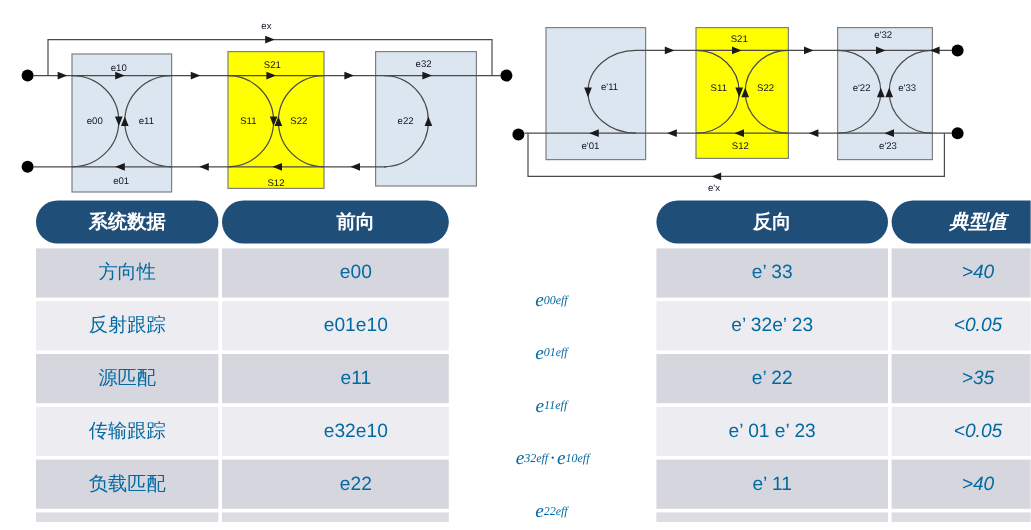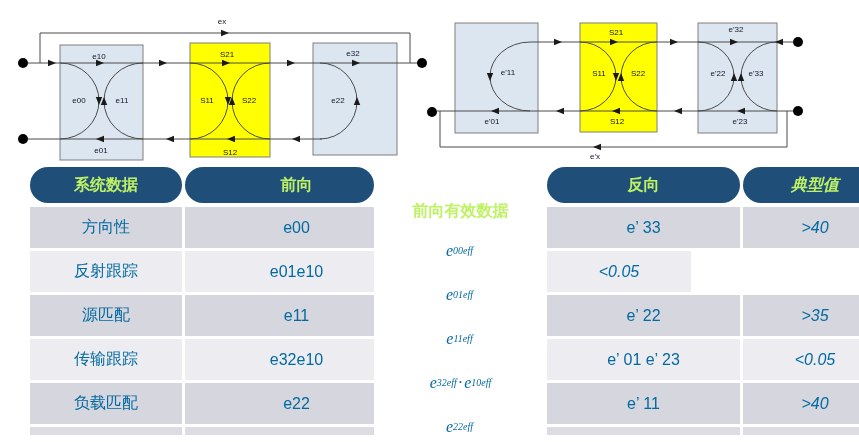--- a/index.html
+++ b/index.html
@@ -16,21 +16,21 @@
   .stage{
     position:relative;width:859px;height:442px;background:#ffffff;overflow:hidden;
     font-family:"Liberation Sans",sans-serif;
   }
   .diagram-svg{position:absolute;left:0;top:0;}
   .flow-label{font-family:"Liberation Sans",sans-serif;font-size:8px;fill:var(--ink);}
   .table{position:absolute;left:30px;top:167px;width:823px;}
   .tr{display:flex;column-gap:3px;margin-bottom:3px;height:41px;}
   .tr.head{height:36px;margin-bottom:4px;}
   .tr.partial{height:8px;margin-bottom:0;}
-  .th{background:var(--header_bg);color:#bef264;font-weight:bold;font-size:16px;
+  .th{background:var(--header_bg);color:#ffffff;font-weight:bold;font-size:16px;
       display:flex;align-items:center;justify-content:center;border-radius:18px;}
   .td{display:flex;align-items:center;justify-content:center;font-size:16px;color:#0369a1;}
   .row-dark .td{background:var(--row_dark);}
   .row-light .td{background:var(--row_light);}
   .row-partial .td{background:var(--row_partial);}
   .c1{flex:0 0 152px;}
   .c2{flex:0 0 155px;padding-left:34px;}
   .c3{flex:0 0 167px;margin-top:44px;}
   .c4{flex:0 0 193px;}
   .c5{flex:0 0 144px;font-style:italic;}
@@ -184,20 +184,21 @@
     <div class="tr row-light">
       <div class="td c1">反射跟踪</div>
       <div class="td c2">e01e10</div>
       <div class="td c3 math">
           <i>e</i>
           <sub>01eff</sub>
           <span class="dot"></span>
           <i></i>
           <sub></sub>
         </div>
+      <div class="td c4">e’ 32e’ 23</div>
       <div class="td c5">&lt;0.05</div>
     </div>
 
     <div class="tr row-dark">
       <div class="td c1">源匹配</div>
       <div class="td c2">e11</div>
       <div class="td c3 math">
           <i>e</i>
           <sub>11eff</sub>
           <span class="dot"></span>

